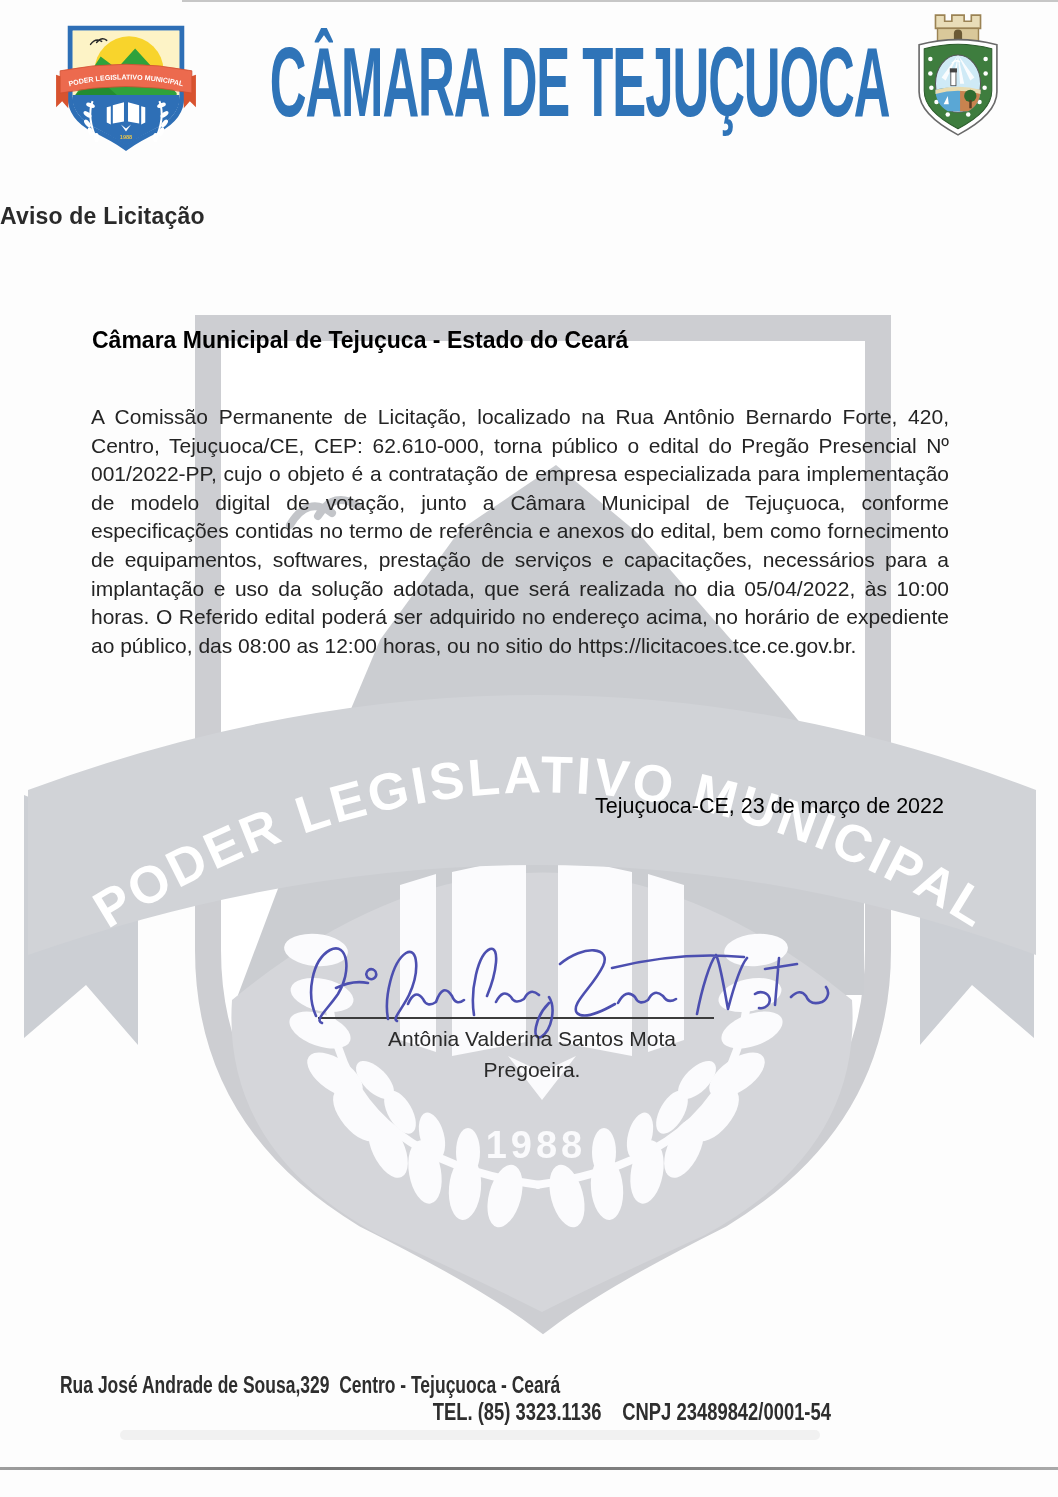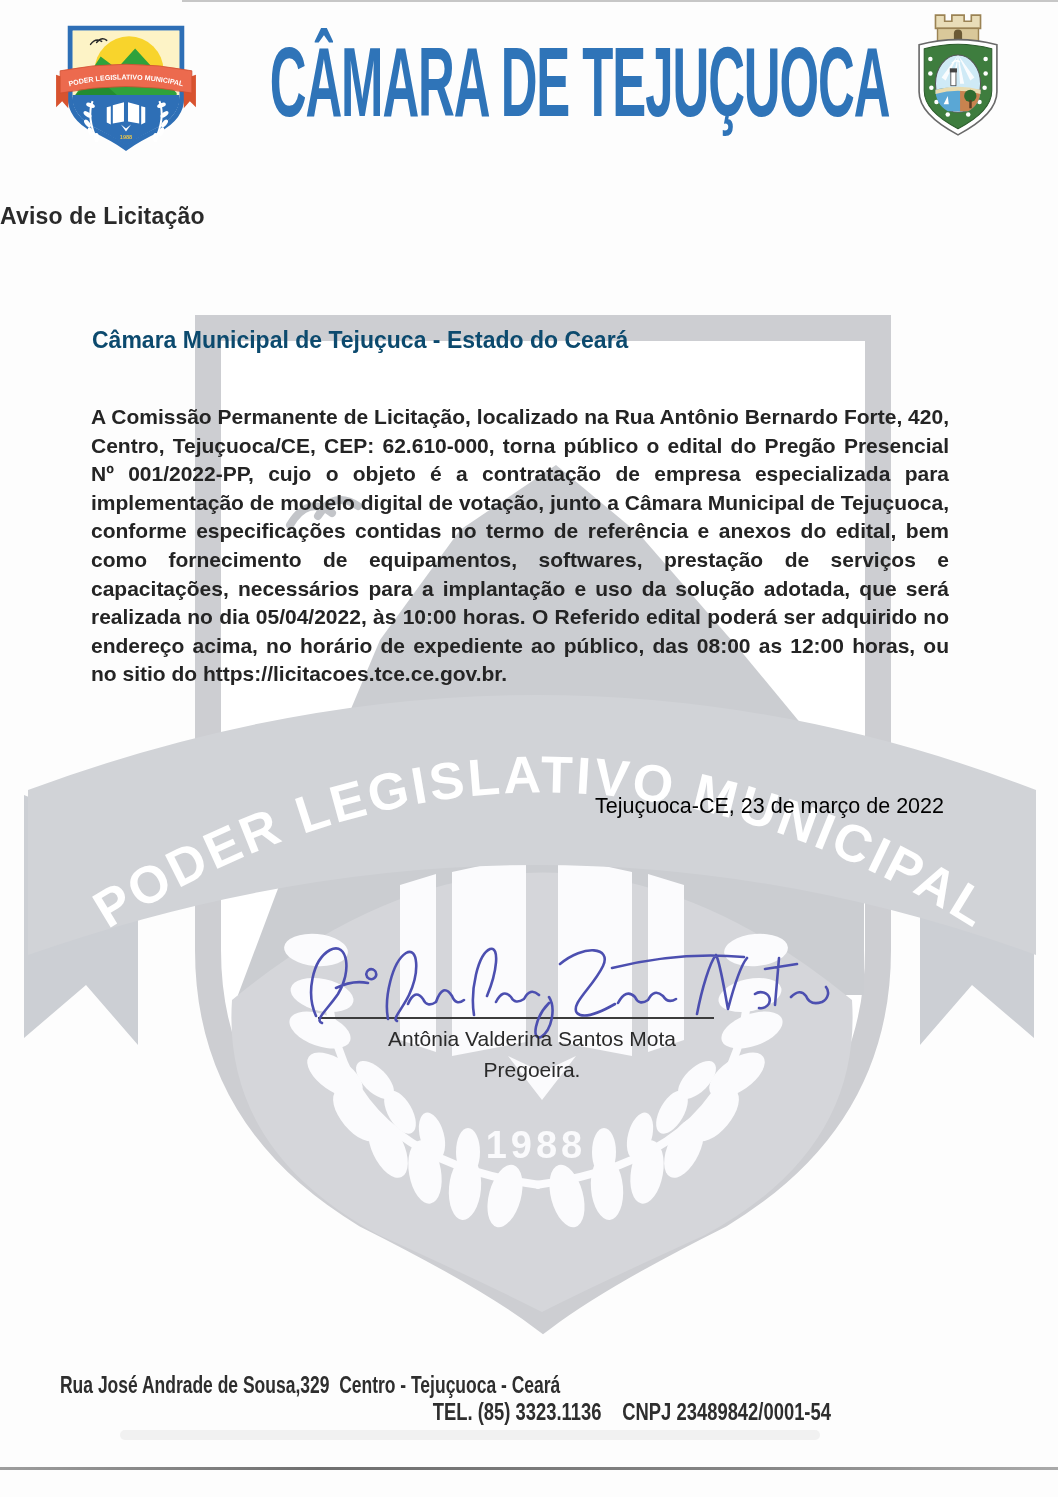--- a/index.html
+++ b/index.html
@@ -21,23 +21,23 @@
   .crest-right{position:absolute;left:906px;top:12px;width:104px;height:128px;}
   .main-title{position:absolute;left:200px;top:34px;width:760px;height:110px;
     display:flex;align-items:flex-start;justify-content:center;}
   .main-title span{
     display:inline-block;white-space:nowrap;font-weight:bold;font-size:96px;line-height:1;
     letter-spacing:-2px;color:#2f74b8;transform:scale(0.53,1.02);
   }
   
   .doc-title{position:absolute;left:0;top:203px;width:1040px;
     font-size:23px;font-weight:bold;color:#2a2a2a;letter-spacing:.2px;}
-  .doc-heading{position:absolute;left:92px;top:327px;font-size:23px;font-weight:bold;color:#0c4a6e;}
+  .doc-heading{position:absolute;left:92px;top:327px;font-size:23px;font-weight:bold;color:#000000;}
   .doc-body{position:absolute;left:91px;top:403px;width:858px;
-    font-size:21px;line-height:28.6px;text-align:justify;color:#242424;font-weight:bold;}
+    font-size:21px;line-height:28.6px;text-align:justify;color:#242424;}
   .dateline{position:absolute;right:114px;top:794px;font-size:21.5px;color:#000000;}
   .signer-name{position:absolute;left:0;top:1027px;width:1064px;text-align:center;font-size:21px;color:#2a2a2a;}
   .signer-role{position:absolute;left:0;top:1058px;width:1064px;text-align:center;font-size:21px;color:#2a2a2a;}
   .signature-svg{position:absolute;left:0;top:0;width:1058px;height:1497px;pointer-events:none;}
   
   .footer{position:absolute;left:0;top:1372px;width:872px;height:34px;color:#2e2e2e;text-decoration:underline;}
   .footer-address{position:absolute;left:60px;top:0;font-size:23px;font-weight:bold;
     white-space:pre;transform:scaleX(0.76);transform-origin:left center;letter-spacing:0;}
   .footer-contact{position:absolute;right:41px;top:0;font-size:23px;font-weight:bold;
     white-space:pre;transform:scaleX(0.80);transform-origin:right center;}

